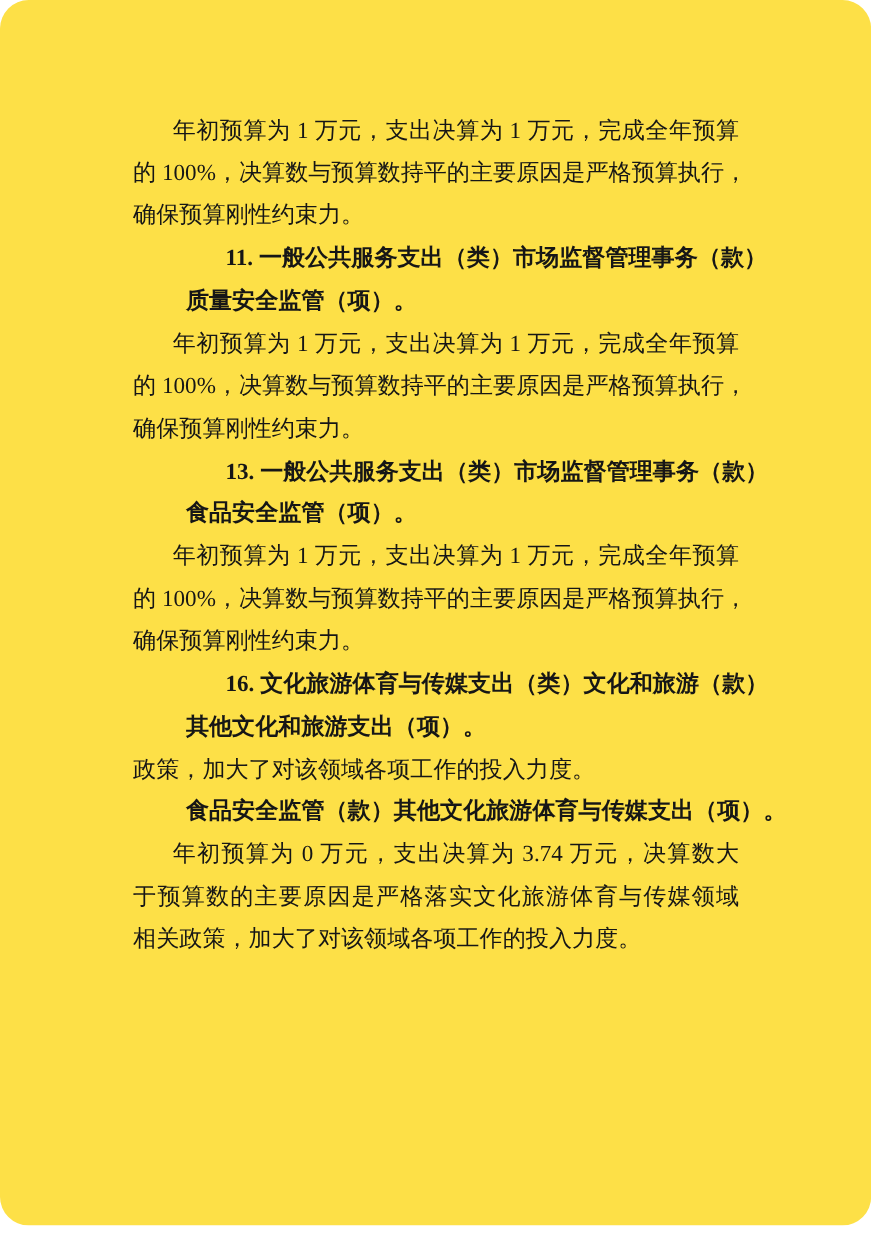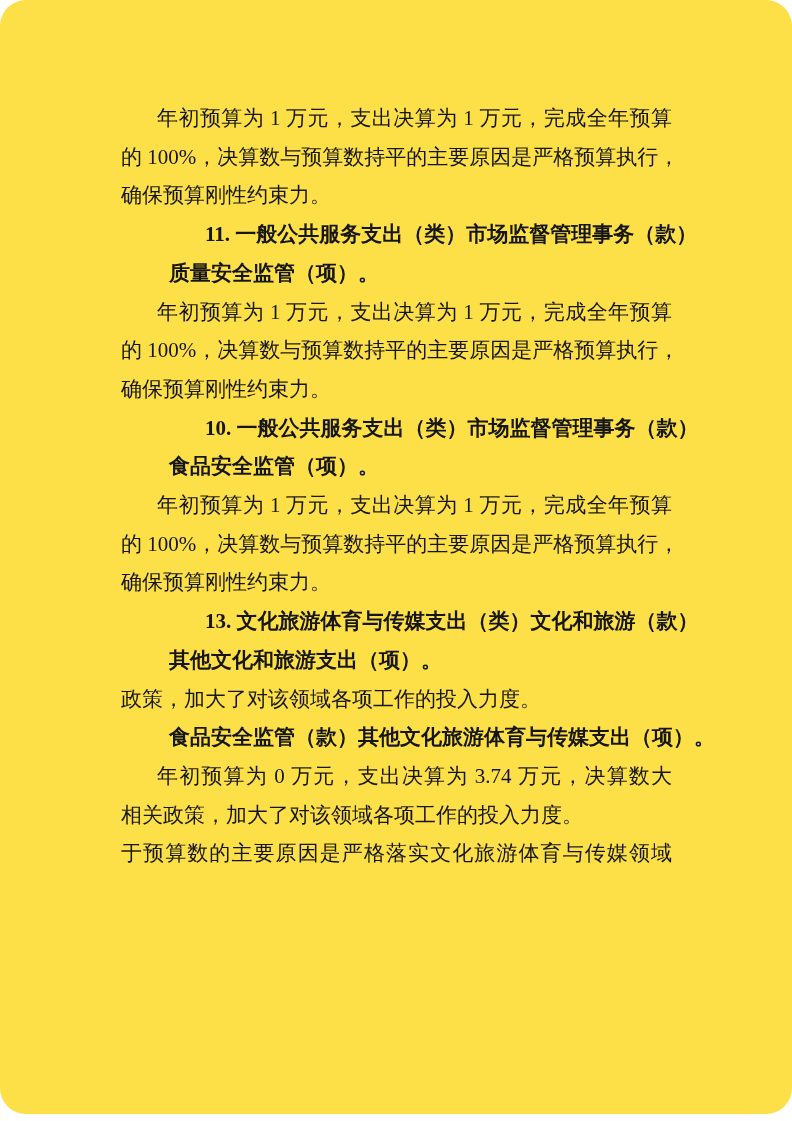--- a/index.html
+++ b/index.html
@@ -64,43 +64,43 @@
       <span class="ln last">质量安全监管（项）。</span>
     </div>
 
     <div class="block body">
       <span class="ln first">年初预算为 1 万元，支出决算为 1 万元，完成全年预算</span>
       <span class="ln">的 100%，决算数与预算数持平的主要原因是严格预算执行，</span>
       <span class="ln last">确保预算刚性约束力。</span>
     </div>
 
     <div class="block heading">
-      <span class="ln first">10. 一般公共服务支出（类）市场监督管理事务（款）</span>
+      <span class="ln first">13. 一般公共服务支出（类）市场监督管理事务（款）</span>
       <span class="ln last">食品安全监管（项）。</span>
     </div>
 
     <div class="block body">
       <span class="ln first">年初预算为 1 万元，支出决算为 1 万元，完成全年预算</span>
       <span class="ln">的 100%，决算数与预算数持平的主要原因是严格预算执行，</span>
       <span class="ln last">确保预算刚性约束力。</span>
     </div>
 
     <div class="block heading">
-      <span class="ln first">13. 文化旅游体育与传媒支出（类）文化和旅游（款）</span>
+      <span class="ln first">16. 文化旅游体育与传媒支出（类）文化和旅游（款）</span>
       <span class="ln last">其他文化和旅游支出（项）。</span>
     </div>
 
     <div class="block body">
       <span class="ln last">政策，加大了对该领域各项工作的投入力度。</span>
     </div>
 
     <div class="block heading">
       <span class="ln last">食品安全监管（款）其他文化旅游体育与传媒支出（项）。</span>
     </div>
 
     <div class="block body">
       <span class="ln first">年初预算为 0 万元，支出决算为 3.74 万元，决算数大</span>
+      <span class="ln">于预算数的主要原因是严格落实文化旅游体育与传媒领域</span>
       <span class="ln last">相关政策，加大了对该领域各项工作的投入力度。</span>
-      <span class="ln">于预算数的主要原因是严格落实文化旅游体育与传媒领域</span>
     </div>
 
   </div>
 </div>
 
 </body></html>

